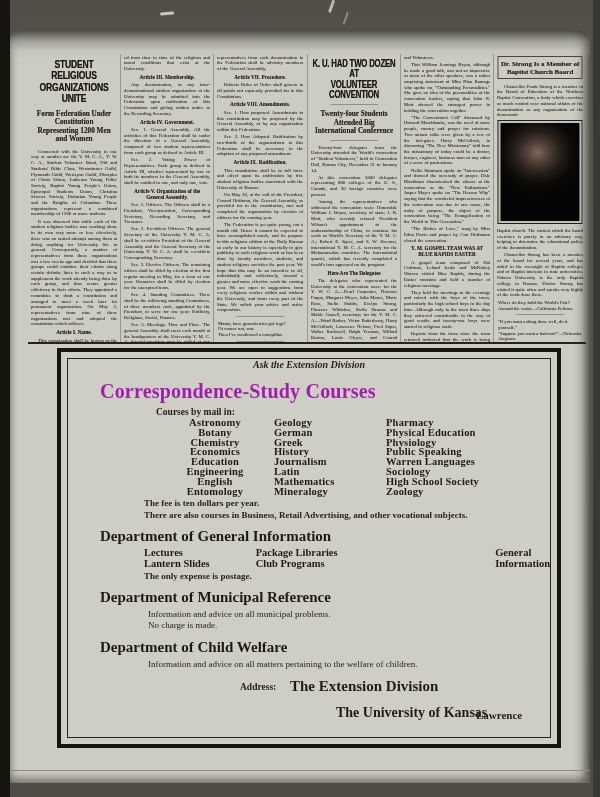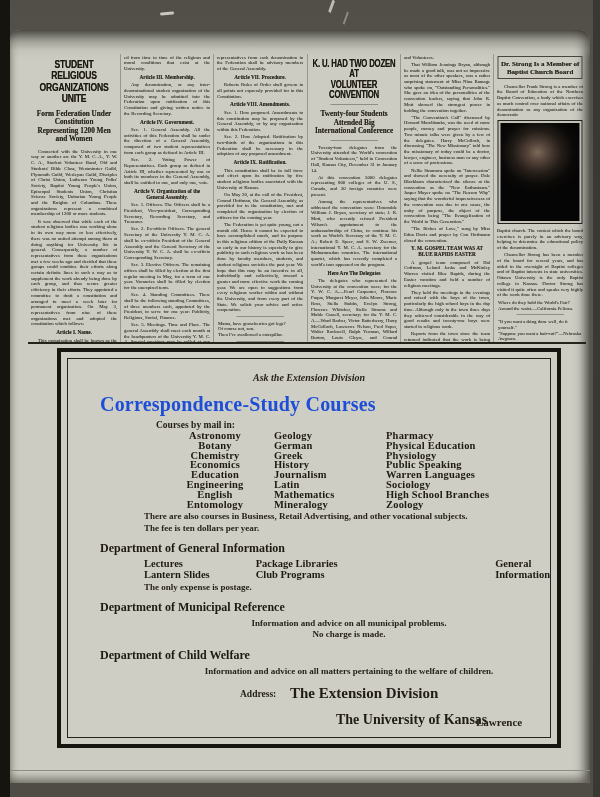--- a/index.html
+++ b/index.html
@@ -42,32 +42,32 @@
   .blk-joke{font-size:9.6px;line-height:11.6px;white-space:pre-line;margin:4px 2px;color:#3a362e;
        text-shadow:0 0 .9px rgba(58,54,46,.55);}
   .blk-rule{border-top:1.5px solid #55524a;width:55%;margin:7px auto;}
   .blk-photo{margin:6px 1px;border:2px solid #23201b;background:#c2c1b8;padding:4px;}
   .blk-photo .face{height:196px;background:radial-gradient(58% 42% at 47% 30%, #7c6a57 0%, #54443a 22%, #241d18 52%, #0b0a08 78%, #060505 100%);}
 
   
   .section-rule{position:absolute;left:18px;top:312px;width:558px;height:2px;background:#26231d;}
   .ad-box{position:absolute;left:47px;top:318px;width:496px;height:392px;border:4px solid #17150f;background:#cfcec5;}
   .ad-inner{position:absolute;inset:6px;border:1.5px solid #26231c;color:#211d16;}
-  .ad-tagline{font-style:italic;font-weight:700;font-size:10px;text-align:center;margin-top:13px;color:#27231b;}
-  .ad-title{font-weight:700;font-size:20px;margin:10px 0 2px 32px;color:#1d4ed8;letter-spacing:.2px;}
+  .ad-tagline{font-style:italic;font-weight:700;font-size:10px;text-align:center;color:#27231b;}
+  .ad-title{font-weight:700;font-size:20px;margin:10px 0 2px 32px;color:#a21caf;letter-spacing:.2px;}
   .ad-label{font-weight:700;font-size:9.5px;margin:4px 0 1px 88px;}
   .course-grid{display:flex;margin-left:88px;}
   .course-colA{width:118px;text-align:center;} .course-colB{width:112px;} .course-colC{flex:1;}
   .course-item{font-weight:700;font-size:10.5px;line-height:9.8px;color:#1f1b14;letter-spacing:.2px;}
   .ad-note{font-weight:700;font-size:9px;margin:2px 0 0 76px;color:#27231b;}
-  .dept-title{font-weight:700;font-size:12px;margin:8px 0 3px 32px;color:#1d1a13;}
+  .dept-title{font-weight:700;font-size:15px;margin:8px 0 3px 32px;color:#1d1a13;}
   .dept-grid{display:flex;margin-left:76px;}
   .dept-colA{width:112px;} .dept-colB{width:150px;} .dept-colC{flex:1;padding-left:90px;font-family:Liberation Serif, serif;}
   .dept-item{font-weight:700;font-size:10.5px;line-height:10.5px;color:#1f1b14;}
-  .ad-line{font-weight:700;font-size:9px;margin-left:80px;line-height:11px;color:#27231b;text-align:center;}
+  .ad-line{font-weight:400;font-size:9px;margin-left:80px;line-height:11px;color:#27231b;}
   .ad-address{position:relative;margin-top:8px;height:60px;}
   .addr-label{position:absolute;left:172px;top:4px;font-weight:700;font-size:9.5px;}
   .addr-1{position:absolute;left:222px;top:0;font-weight:700;font-size:15px;}
   .addr-2{position:absolute;left:268px;top:27px;font-weight:700;font-size:14px;}
   .addr-3{position:absolute;left:408px;top:31px;font-weight:700;font-size:11px;}
 </style>
 </head>
 <body>
 
 <div class="stage">
@@ -197,26 +197,26 @@
               <div class="course-item">Mathematics</div>
               <div class="course-item">Mineralogy</div>
             </div>
           <div class="course-colC">
               <div class="course-item">Pharmacy</div>
               <div class="course-item">Physical Education</div>
               <div class="course-item">Physiology</div>
               <div class="course-item">Public Speaking</div>
               <div class="course-item">Warren Languages</div>
               <div class="course-item">Sociology</div>
-              <div class="course-item">High School Branches</div>
+              <div class="course-item">High School Society</div>
               <div class="course-item">Zoology</div>
             </div>
         </div>
+        <div class="ad-note">The fee is ten dollars per year.</div>
         <div class="ad-note">There are also courses in Business, Retail Advertising, and other vocational subjects.</div>
-        <div class="ad-note">The fee is ten dollars per year.</div>
 
         <div class="dept-title">Department of General Information</div>
         <div class="dept-grid">
           <div class="dept-colA">
               <div class="dept-item">Lectures</div>
               <div class="dept-item">Lantern Slides</div>
             </div>
           <div class="dept-colB">
               <div class="dept-item">Package Libraries</div>
               <div class="dept-item">Club Programs</div>

